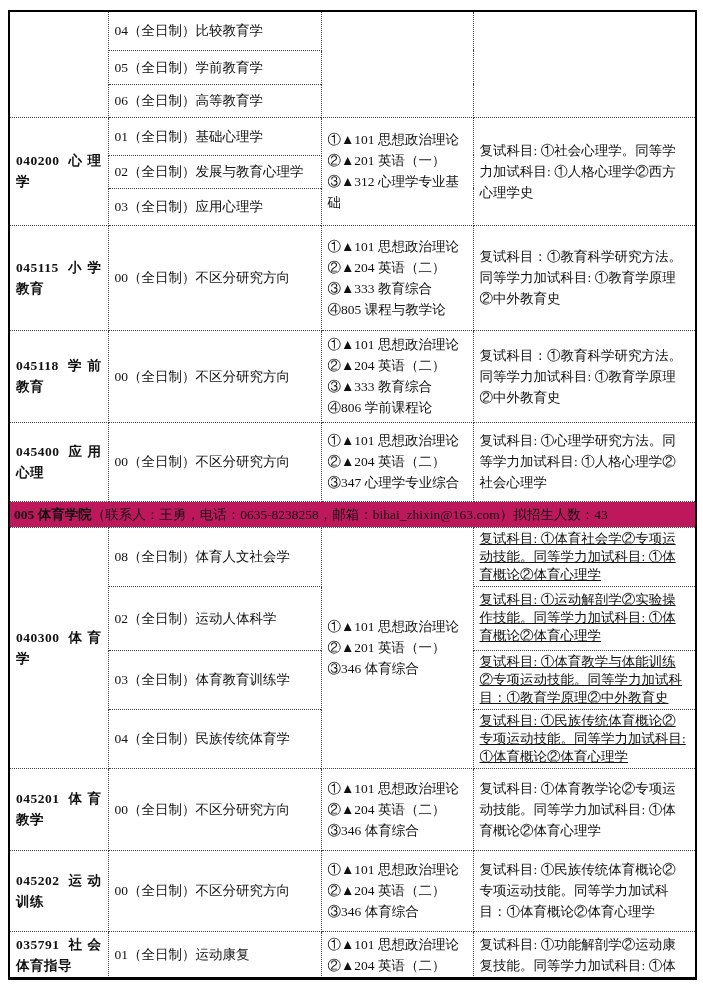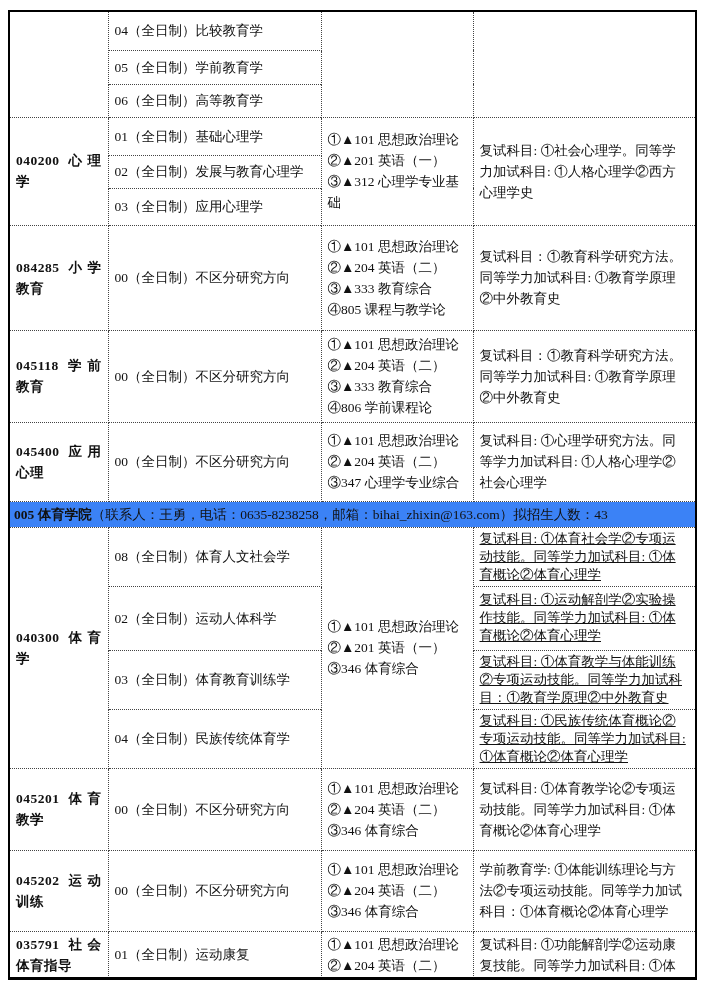--- a/index.html
+++ b/index.html
@@ -37,21 +37,21 @@
     white-space:pre-line;
     padding:2px 3px 2px 6px;
   }
   td.c4{padding:2px 5px;}
   td.c4tight{
     padding:0 5px;
     line-height:18px;
     text-decoration:underline;
   }
   tr.college td{
-    background:#3b82f6;
+    background:#be185d;
     padding:2px 4px;
     white-space:nowrap;
     overflow:hidden;
   }
   tr.college .cname{font-weight:bold;}
   .cut-line{
     position:absolute;left:8px;top:977px;
     width:687px;height:3px;background:#000;z-index:6;
   }
   .cut-cover{
@@ -94,21 +94,21 @@
       <td class="c4" rowspan="3">复试科目: ①社会心理学。同等学力加试科目: ①人格心理学②西方心理学史</td>
     </tr>
     <tr style="height:33px">
       <td class="c2">02（全日制）发展与教育心理学</td>
     </tr>
     <tr style="height:37px">
       <td class="c2">03（全日制）应用心理学</td>
     </tr>
 
     <tr style="height:105px">
-      <td class="c1">084285 小学教育</td>
+      <td class="c1">045115 小学教育</td>
       <td class="c2">00（全日制）不区分研究方向</td>
       <td class="c3">①▲101 思想政治理论
 ②▲204 英语（二）
 ③▲333 教育综合
 ④805 课程与教学论</td>
       <td class="c4">复试科目：①教育科学研究方法。同等学力加试科目: ①教育学原理②中外教育史</td>
     </tr>
 
     <tr style="height:92px">
       <td class="c1">045118 学前教育</td>
@@ -162,21 +162,21 @@
 ③346 体育综合</td>
       <td class="c4">复试科目: ①体育教学论②专项运动技能。同等学力加试科目: ①体育概论②体育心理学</td>
     </tr>
 
     <tr style="height:81px">
       <td class="c1">045202 运动训练</td>
       <td class="c2">00（全日制）不区分研究方向</td>
       <td class="c3">①▲101 思想政治理论
 ②▲204 英语（二）
 ③346 体育综合</td>
-      <td class="c4">学前教育学: ①体能训练理论与方法②专项运动技能。同等学力加试科目：①体育概论②体育心理学</td>
+      <td class="c4">复试科目: ①民族传统体育概论②专项运动技能。同等学力加试科目：①体育概论②体育心理学</td>
     </tr>
 
     <tr style="height:48px">
       <td class="c1">035791 社会体育指导</td>
       <td class="c2">01（全日制）运动康复</td>
       <td class="c3">①▲101 思想政治理论
 ②▲204 英语（二）</td>
       <td class="c4">复试科目: ①功能解剖学②运动康复技能。同等学力加试科目: ①体</td>
     </tr>
   </tbody>

